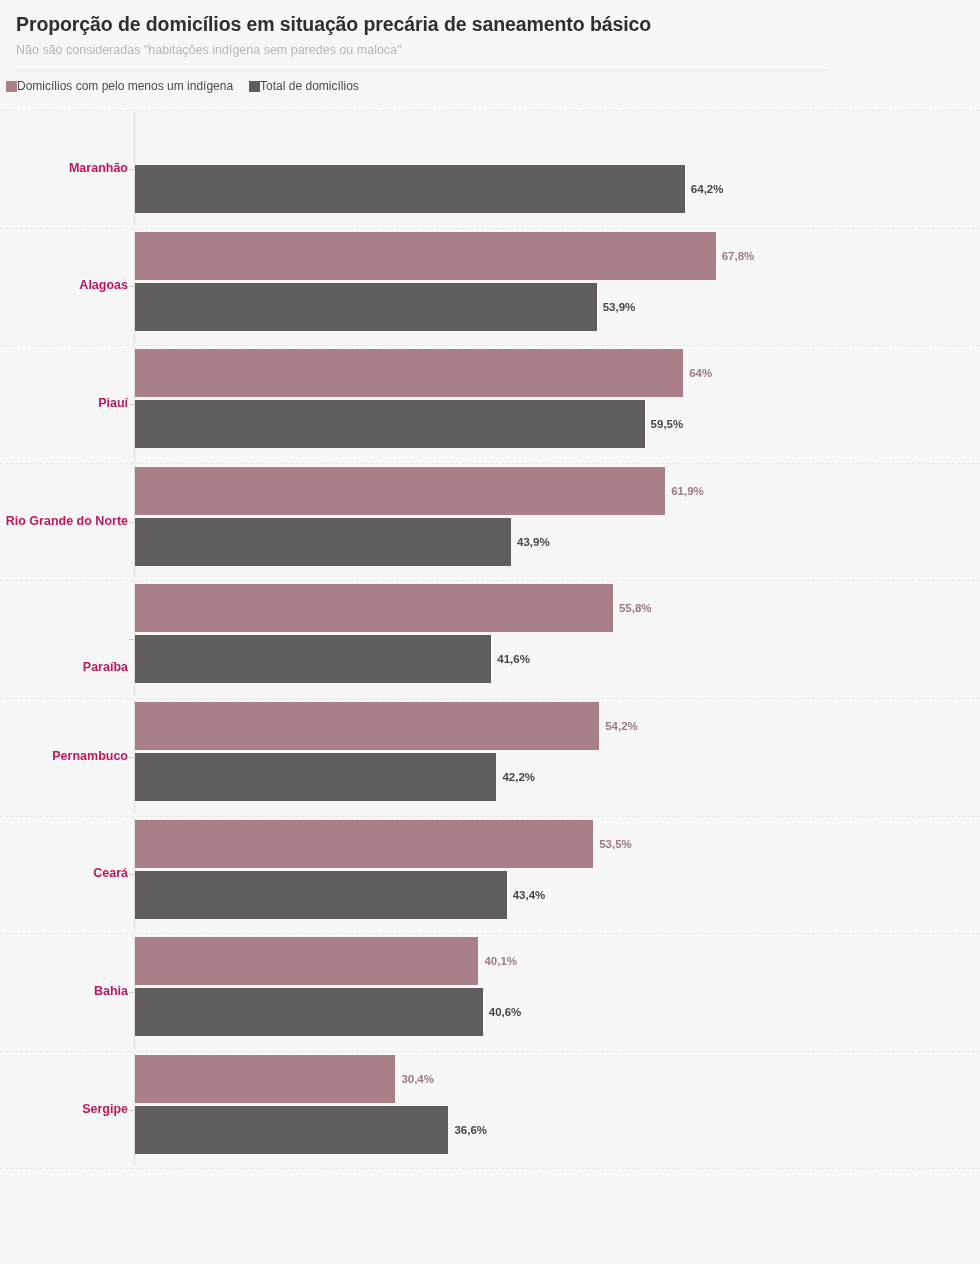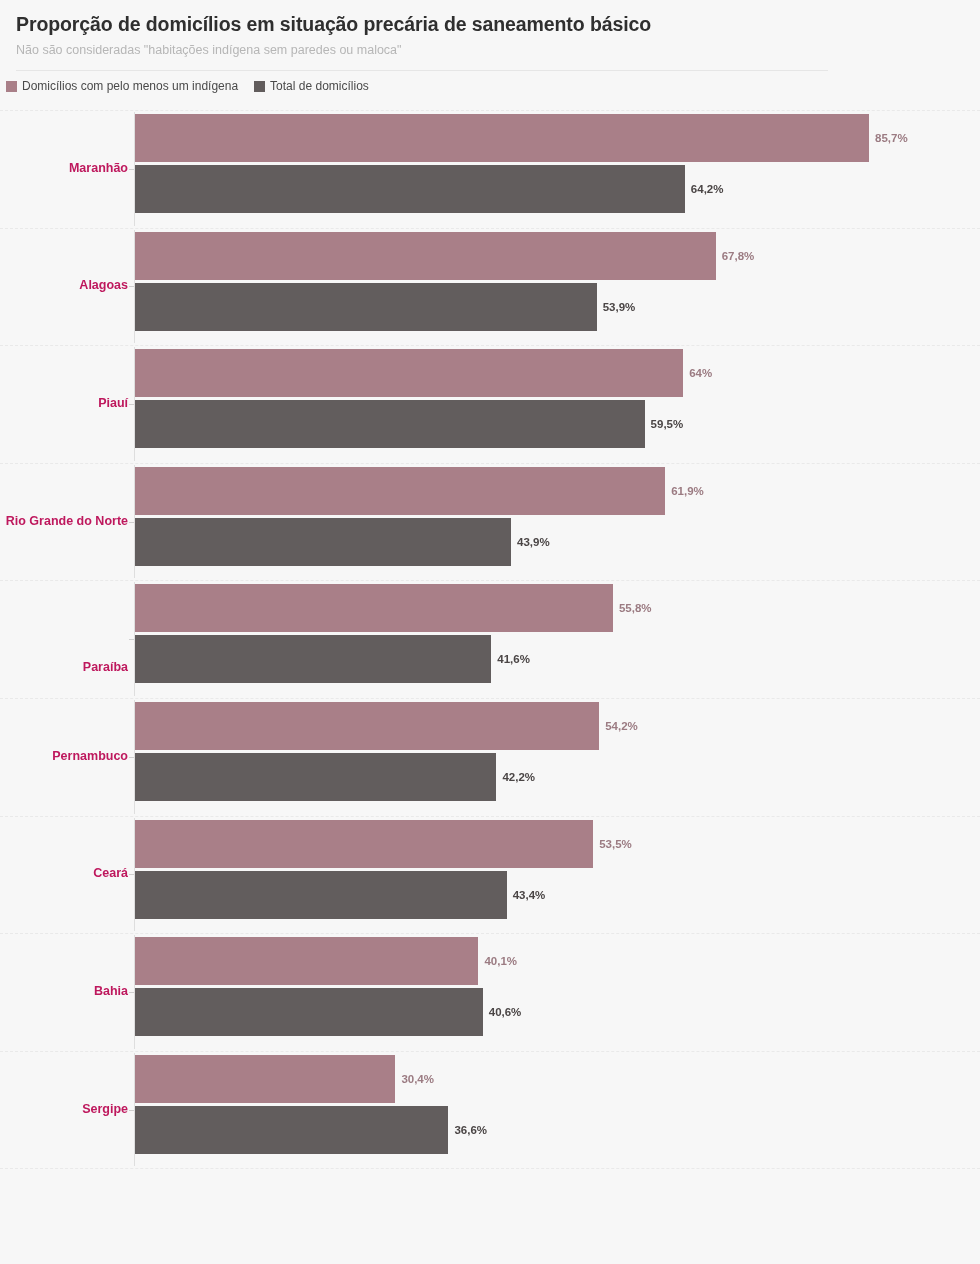--- a/index.html
+++ b/index.html
@@ -51,21 +51,20 @@
   
   .legend {
     display: flex;
     align-items: center;
     padding: 9px 0 0 6px;
     gap: 16px;
   }
   .legend-item {
     display: flex;
     align-items: center;
-    gap: 5px;
   }
   .legend-swatch {
     width: 11px;
     height: 11px;
     display: inline-block;
     flex: 0 0 auto;
   }
   .legend-label {
     font-size: 12px;
     color: #4a4a4a;
@@ -164,24 +163,20 @@
       </div>
     </div>
 
   <div class="plot">
     <div class="plot-inner" id="plot-inner">
         <div class="group" style="top: 5px; height: 117.6px;">
           <div class="group-sep"></div>
           <div class="axis-line" style="top: 2px; height: 113.6px;"></div>
           <div class="cat-label" style="right: 852px; top: 50.8px;">Maranhão</div>
           <div class="axis-tick" style="left: 129px; top: 58.8px;"></div>
-          <div class="bar-row" style="top: 4px; width: 805px;">
-            <div class="bar" title="Maranhão — Domicílios com pelo menos um indígena: 85,7%" style="width: 734.02px; background: rgb(169, 127, 136);"></div>
-            <span class="bar-value" style="left: 740.02px; color: rgb(155, 123, 130);">85,7%</span>
-          </div>
           <div class="bar-row" style="top: 55px; width: 805px;">
             <div class="bar" title="Maranhão — Total de domicílios: 64,2%" style="width: 549.873px; background: rgb(98, 93, 93);"></div>
             <span class="bar-value" style="left: 555.873px; color: rgb(74, 69, 69);">64,2%</span>
           </div>
         </div>
         <div class="group" style="top: 122.6px; height: 117.6px;">
           <div class="group-sep"></div>
           <div class="axis-line" style="top: 2px; height: 113.6px;"></div>
           <div class="cat-label" style="right: 852px; top: 50.8px;">Alagoas</div>
           <div class="axis-tick" style="left: 129px; top: 58.8px;"></div>

